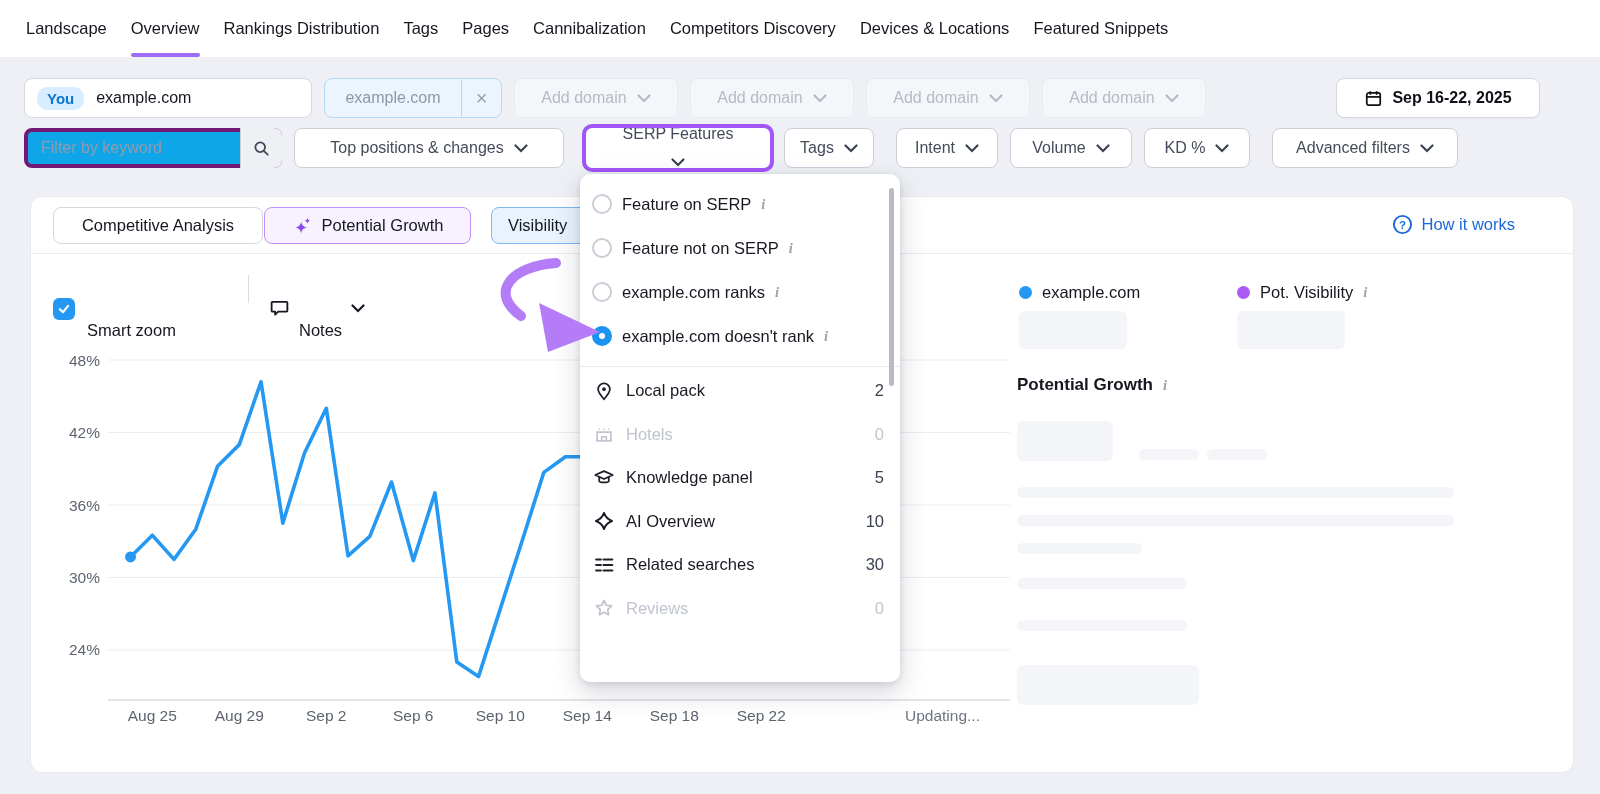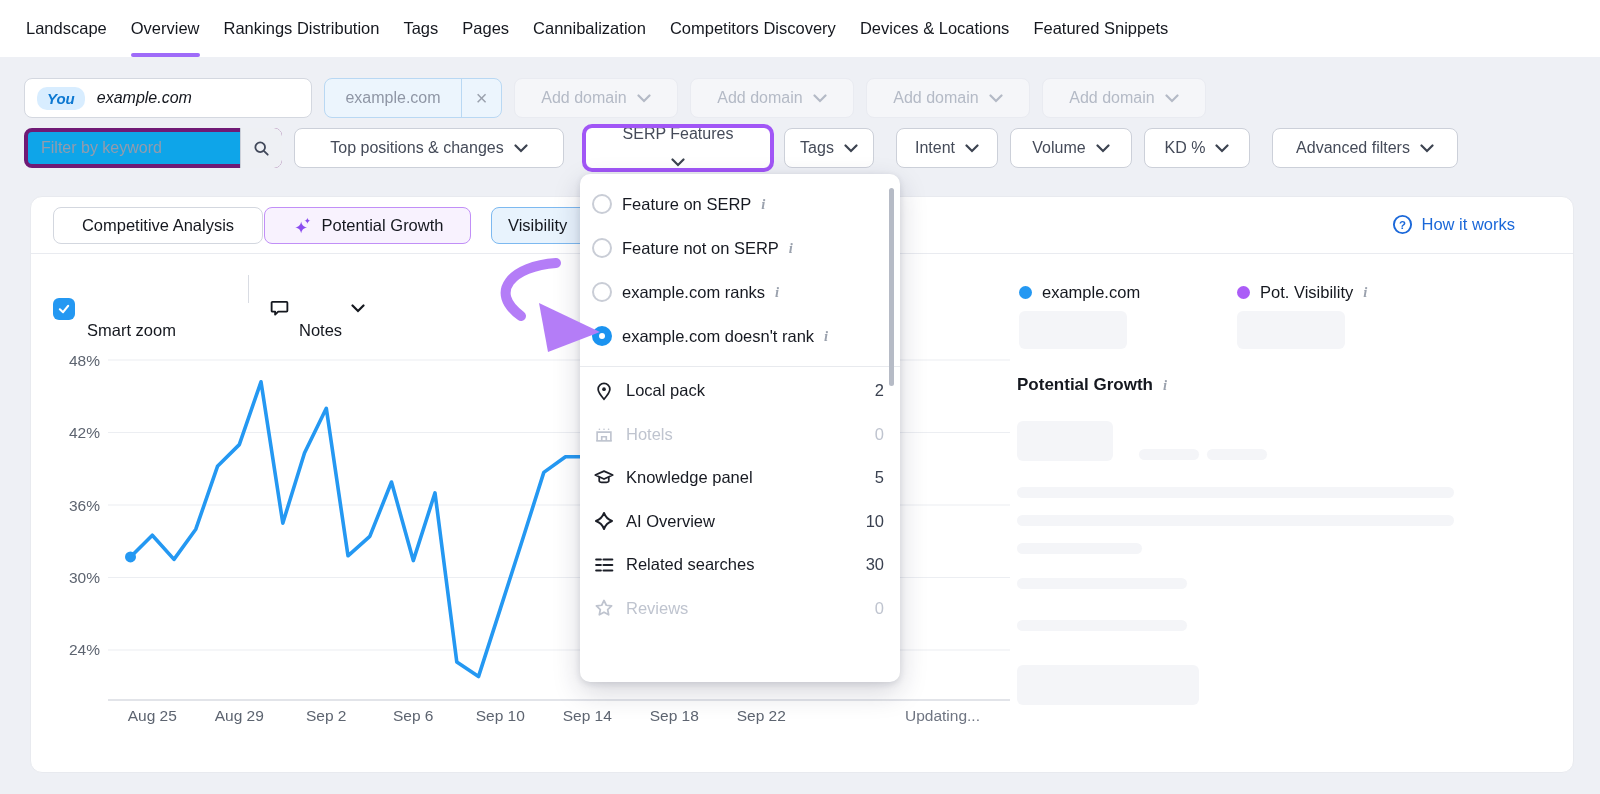--- a/index.html
+++ b/index.html
@@ -8,21 +8,21 @@
   .page { position:relative; width:1600px; height:794px; }
 
   
   .topnav { position:absolute; left:0; top:0; width:1600px; height:57px; background:#fff; display:flex; align-items:stretch; gap:24px; padding-left:26px; }
   .nav-item { position:relative; display:flex; align-items:center; font-size:16.5px; font-weight:500; color:#15181f; cursor:pointer; white-space:nowrap; }
   .nav-item.active::after { content:""; position:absolute; left:0; right:0; bottom:0; height:4px; border-radius:3px; background:#9f6bf9; }
 
   
   .row2 { position:absolute; left:0; top:78px; width:1600px; height:40px; }
   .row3 { position:absolute; left:0; top:128px; width:1600px; height:40px; }
-  .you-field { position:absolute; left:24px; top:0; width:288px; height:40px; background:#fff; border:1px solid #d4d8e0; border-radius:8px; display:flex; align-items:center; gap:12px; padding:0 12px;font-style:italic; }
+  .you-field { position:absolute; left:24px; top:0; width:288px; height:40px; background:#fff; border:1px solid #d4d8e0; border-radius:8px; display:flex; align-items:center; gap:12px; padding:0 12px; }
   .you-pill { background:#d8edff; color:#0d78d1; font-size:15px; font-weight:600; border-radius:10px; padding:3px 10px; }
   .you-domain { font-size:16px; color:#15181f; }
   .comp-chip { position:absolute; left:324px; top:0; width:178px; height:40px; background:#ecf5fd; border:1px solid #b9d8f3; border-radius:8px; display:flex; align-items:center; }
   .comp-chip .chip-label { flex:1; text-align:center; font-size:16px; color:#8f96a5; }
   .comp-chip .chip-close { width:40px; height:100%; border-left:1px solid #b9d8f3; display:flex; align-items:center; justify-content:center; font-size:20px; color:#9aa1ad; cursor:pointer; }
   .add-domain { position:absolute; top:0; width:164px; height:40px; background:#f5f6f9; border:1px solid #e9ebf1; border-radius:8px; display:flex; align-items:center; justify-content:center; gap:10px; font-size:16px; color:#b4bac6; cursor:pointer; }
   .date-btn { position:absolute; left:1336px; top:0; width:204px; height:40px; background:#fff; border:1px solid #d4d8e0; border-radius:8px; display:flex; align-items:center; justify-content:center; gap:9px; font-size:16px; font-weight:700; color:#0e1117; cursor:pointer; box-shadow:0 1px 1px rgba(20,25,50,.04); }
 
   .kw-wrap { position:absolute; left:24px; top:0; width:258px; height:40px; }
   .kw-input { width:100%; height:100%; border:4px solid #701a75; border-radius:8px; background:#0ea5e9; font-family:"Liberation Sans",sans-serif; font-size:16px; color:#15181f; padding:0 54px 0 13px; outline:none; }
@@ -114,20 +114,29 @@
           <span>Add domain</span>
           <span class="chev"><svg width="14" height="9" viewBox="0 0 14 9" fill="none" stroke="#b4bac6" stroke-width="2.2" stroke-linecap="round">
               <path d="M1.5 1.5 L7 7 L12.5 1.5"></path>
             </svg></span>
         </div><div class="add-domain" style="left: 1042px;">
           <span>Add domain</span>
           <span class="chev"><svg width="14" height="9" viewBox="0 0 14 9" fill="none" stroke="#b4bac6" stroke-width="2.2" stroke-linecap="round">
               <path d="M1.5 1.5 L7 7 L12.5 1.5"></path>
             </svg></span>
         </div></span>
+    <div class="date-btn">
+      <svg class="chev" width="19" height="19" viewBox="0 0 24 24" fill="none" stroke="#0e1117" stroke-width="2.2">
+          <rect x="3.5" y="5" width="17" height="15.5" rx="2.5"></rect>
+          <line x1="8" y1="2.8" x2="8" y2="7.2"></line>
+          <line x1="16" y1="2.8" x2="16" y2="7.2"></line>
+          <line x1="3.5" y1="10" x2="20.5" y2="10"></line>
+        </svg>
+      <span>Sep 16-22, 2025</span>
+    </div>
   </div>
 
   <div class="row3">
     <div class="kw-wrap">
       <input class="kw-input" placeholder="Filter by keyword" style="">
       <span class="kw-search">
         <svg width="19" height="19" viewBox="0 0 22 22" fill="none" stroke="#41485a" stroke-width="2.1" stroke-linecap="round">
             <circle cx="9.5" cy="9.5" r="5.6"></circle>
             <line x1="14" y1="14" x2="18.2" y2="18.2"></line>
           </svg>

